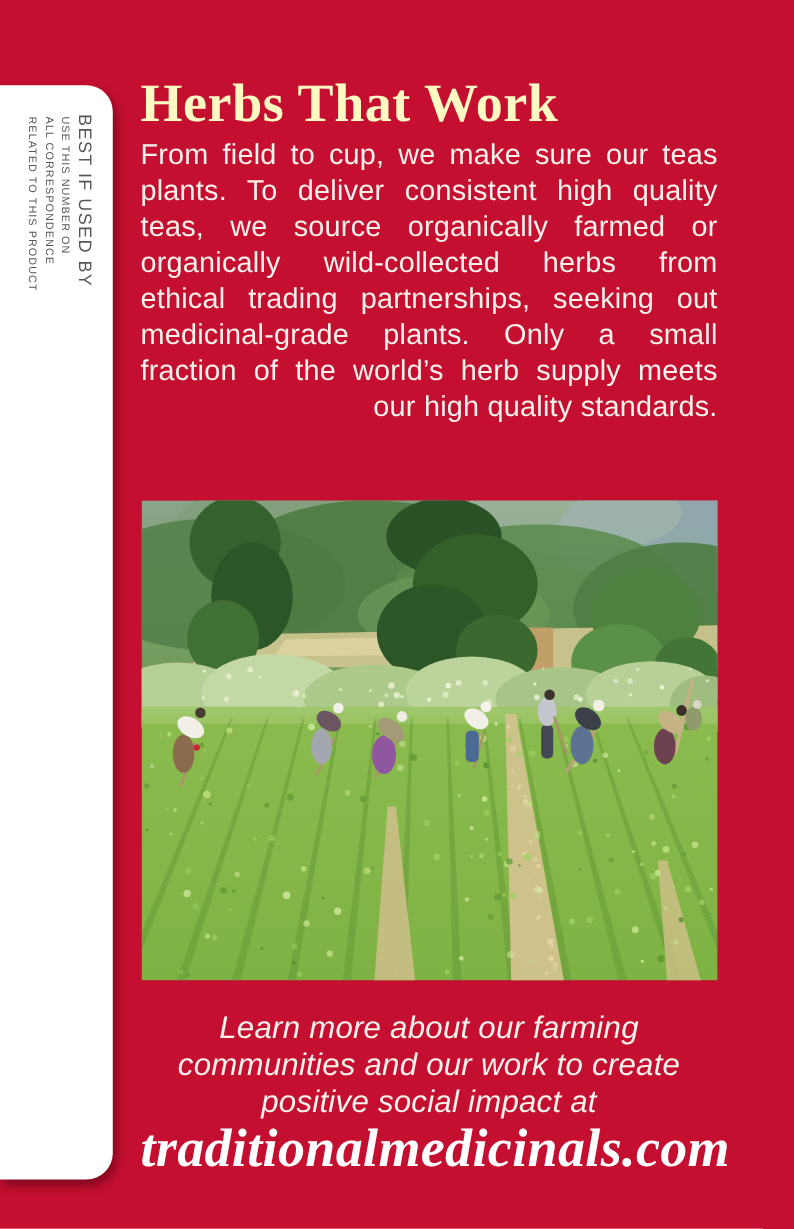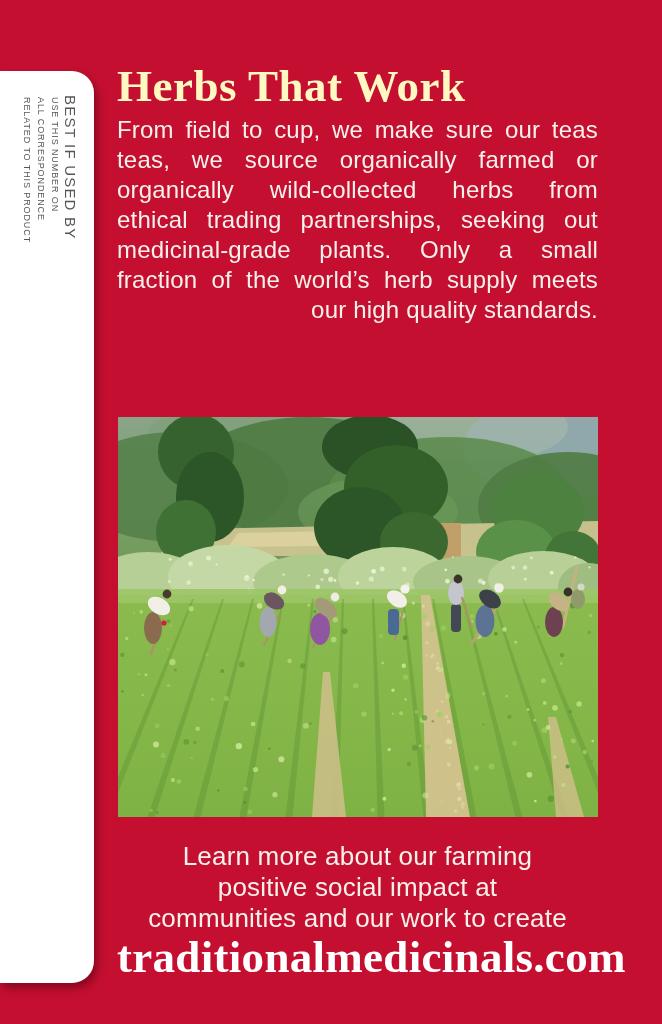--- a/index.html
+++ b/index.html
@@ -40,21 +40,21 @@
   .body-copy .jline{text-align:justify;text-align-last:justify;}
   .body-copy .lastline{text-align:right;}
   
   .photo{
     position:absolute;left:118px;top:417px;width:480px;height:400px;
   }
   .photo svg{display:block;width:480px;height:400px;}
   
   .footer{
     position:absolute;left:117px;top:841px;width:481px;
-    text-align:center;color:#F7F1EB;
+    text-align:center;color:#F7F1EB;font-style:italic;
   }
   .footer .fline{font-size:26px;line-height:31px;letter-spacing:.2px;}
   .footer .site{
     font-family:"Liberation Serif",serif;font-weight:700;
     font-size:45px;line-height:40px;color:#ffffff;margin-top:3px;letter-spacing:.3px;
   }
 </style>
 </head>
 <body>
 
@@ -66,20 +66,21 @@
       <div>USE THIS NUMBER ON</div>
       <div>ALL CORRESPONDENCE</div>
       <div>RELATED TO THIS PRODUCT</div>
     </div>
   </div>
 
   <h1 class="heading">Herbs That Work</h1>
 
   <div class="body-copy">
     <div class="jline">From field to cup, we make sure our teas</div>
+    <div class="jline">plants. To deliver consistent high quality</div>
     <div class="jline">teas, we source organically farmed or</div>
     <div class="jline">organically wild-collected herbs from</div>
     <div class="jline">ethical trading partnerships, seeking out</div>
     <div class="jline">medicinal-grade plants. Only a small</div>
     <div class="jline">fraction of the world’s herb supply meets</div>
     <div class="lastline">our high quality standards.</div>
   </div>
 
   <div class="photo">
     <svg viewBox="0 0 480 400" aria-hidden="true">
@@ -428,18 +429,18 @@
         <g transform="translate(460,168)">
           <ellipse cx="0" cy="14" rx="7" ry="10" fill="#8f9b6a"></ellipse>
           <circle cx="3" cy="2" r="3.6" fill="#d9d6c8"></circle>
         </g>
       </g>
     </svg>
   </div>
 
   <div class="footer">
     <div class="fline">Learn more about our farming</div>
+    <div class="fline">communities and our work to create</div>
     <div class="fline">positive social impact at</div>
-    <div class="fline">communities and our work to create</div>
     <div class="site">traditionalmedicinals.com</div>
   </div>
 
 </div>
 
 </body></html>

